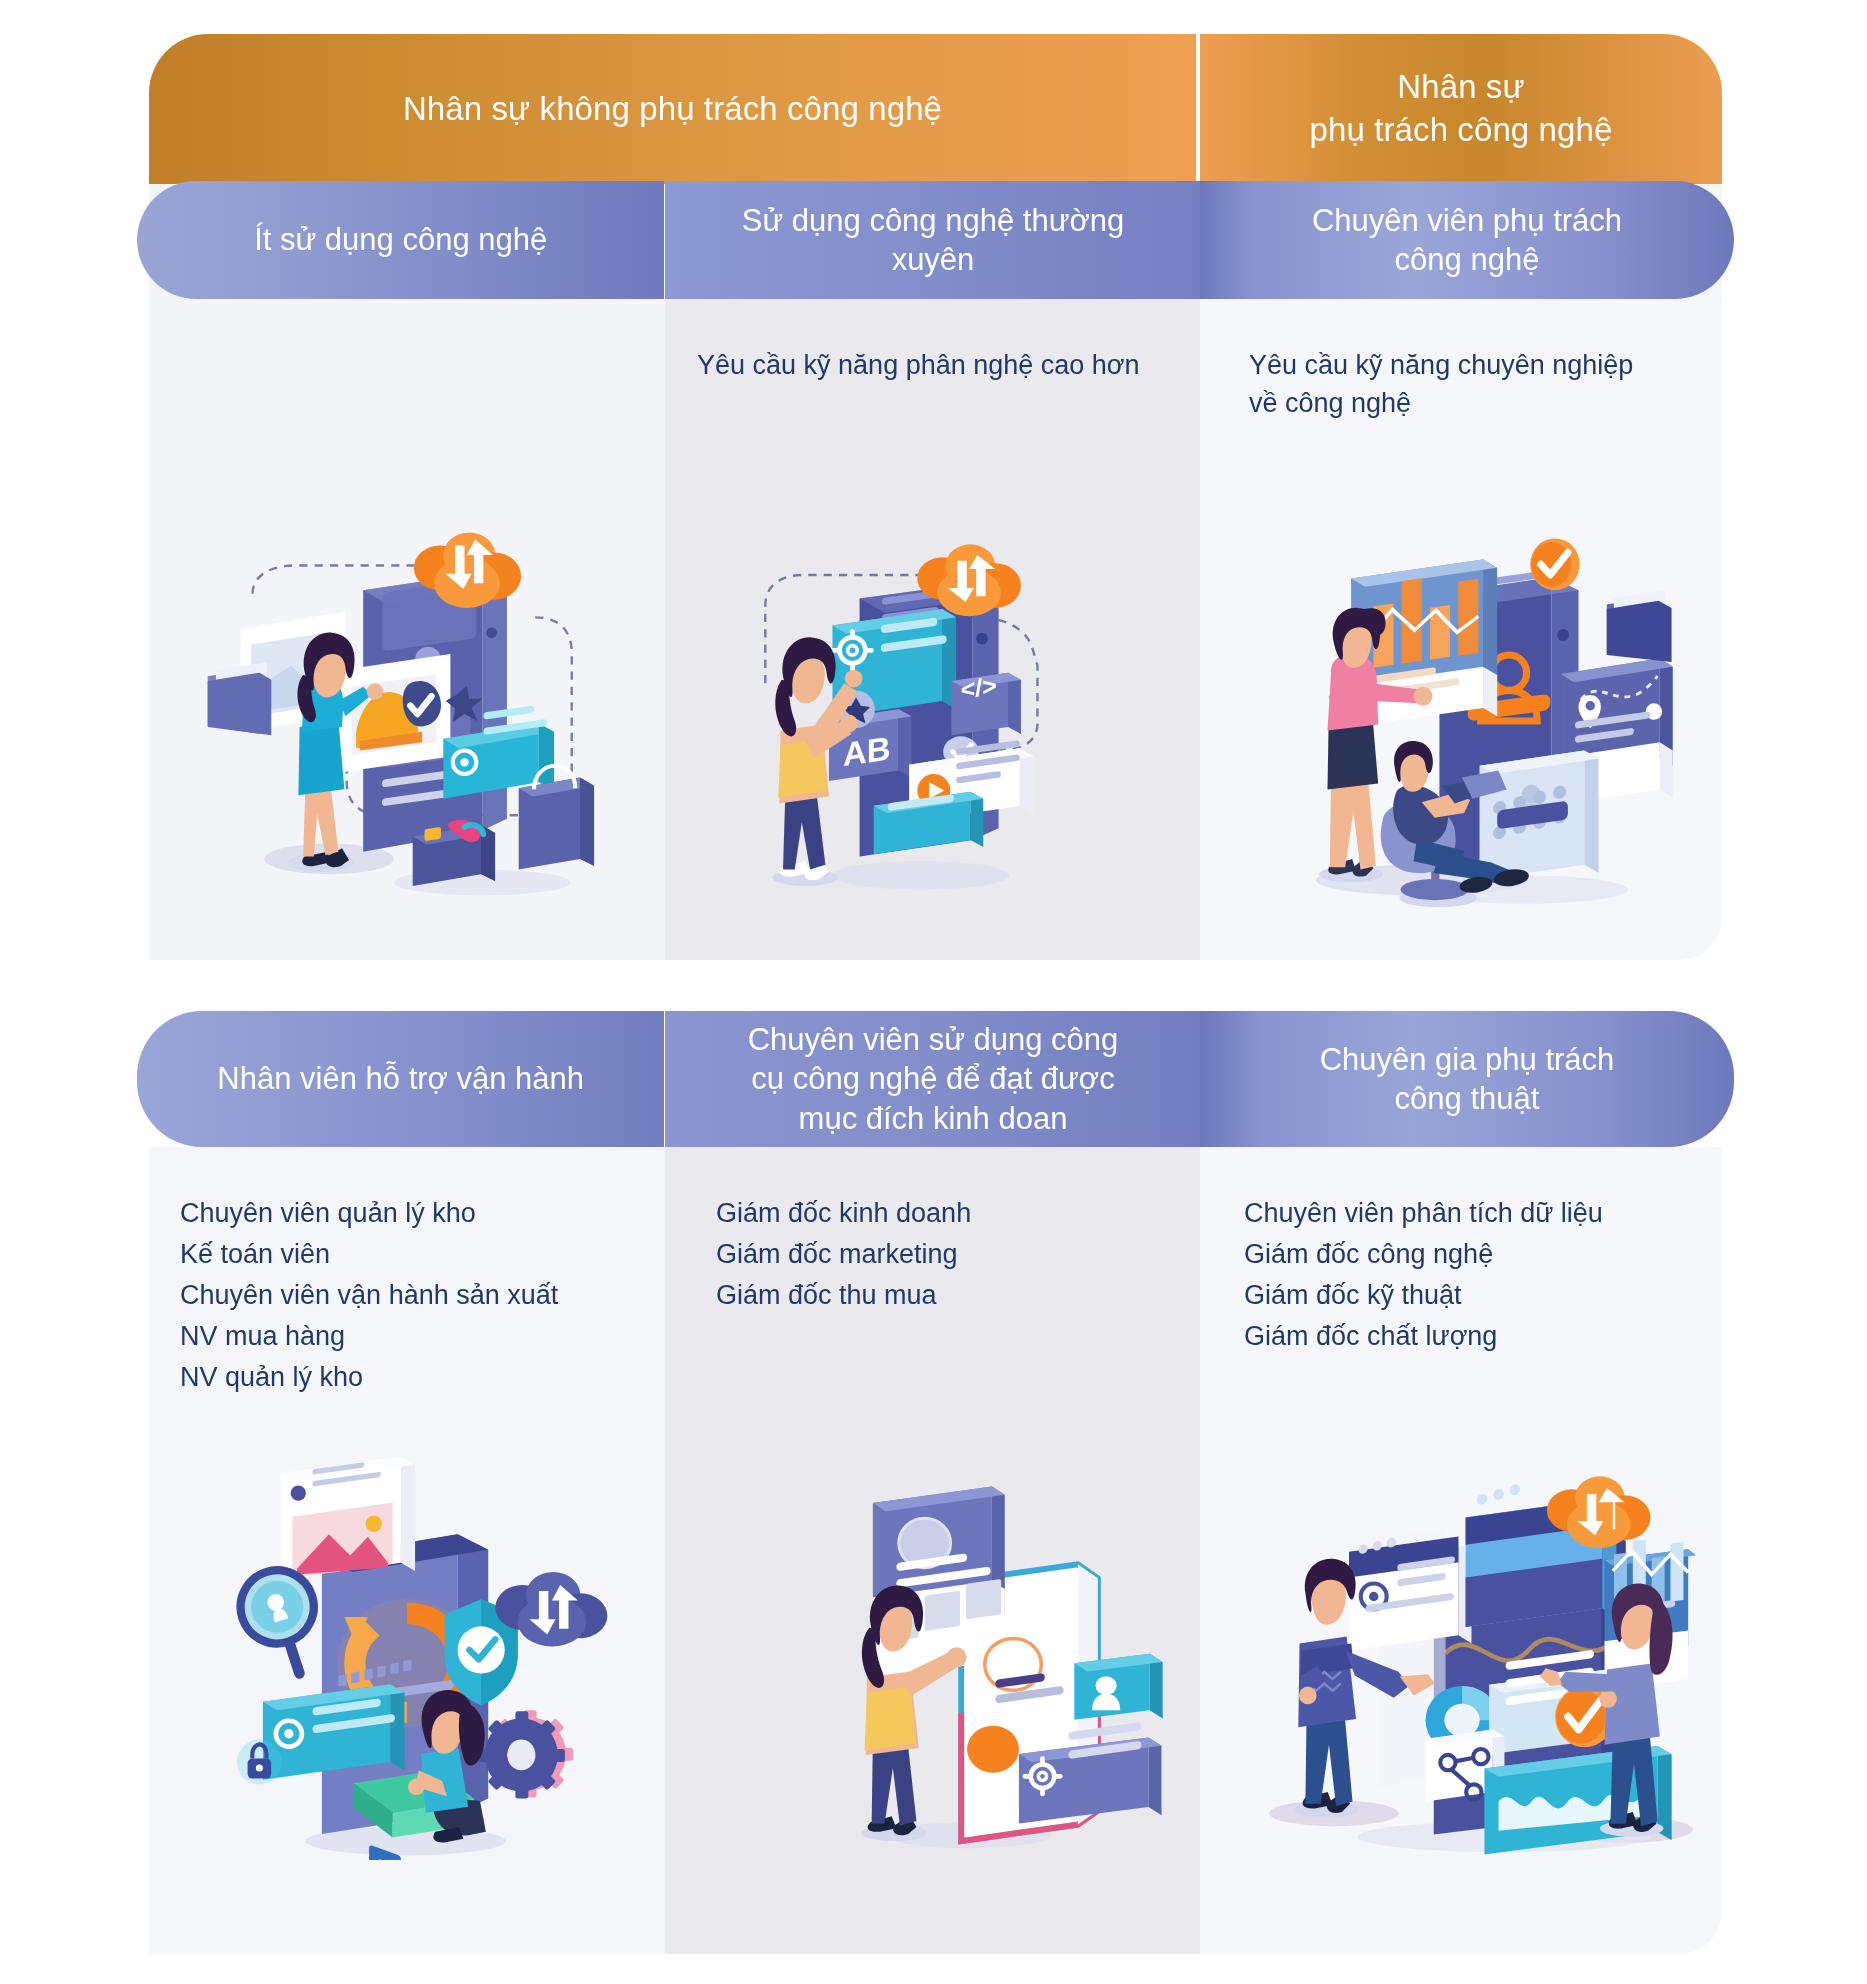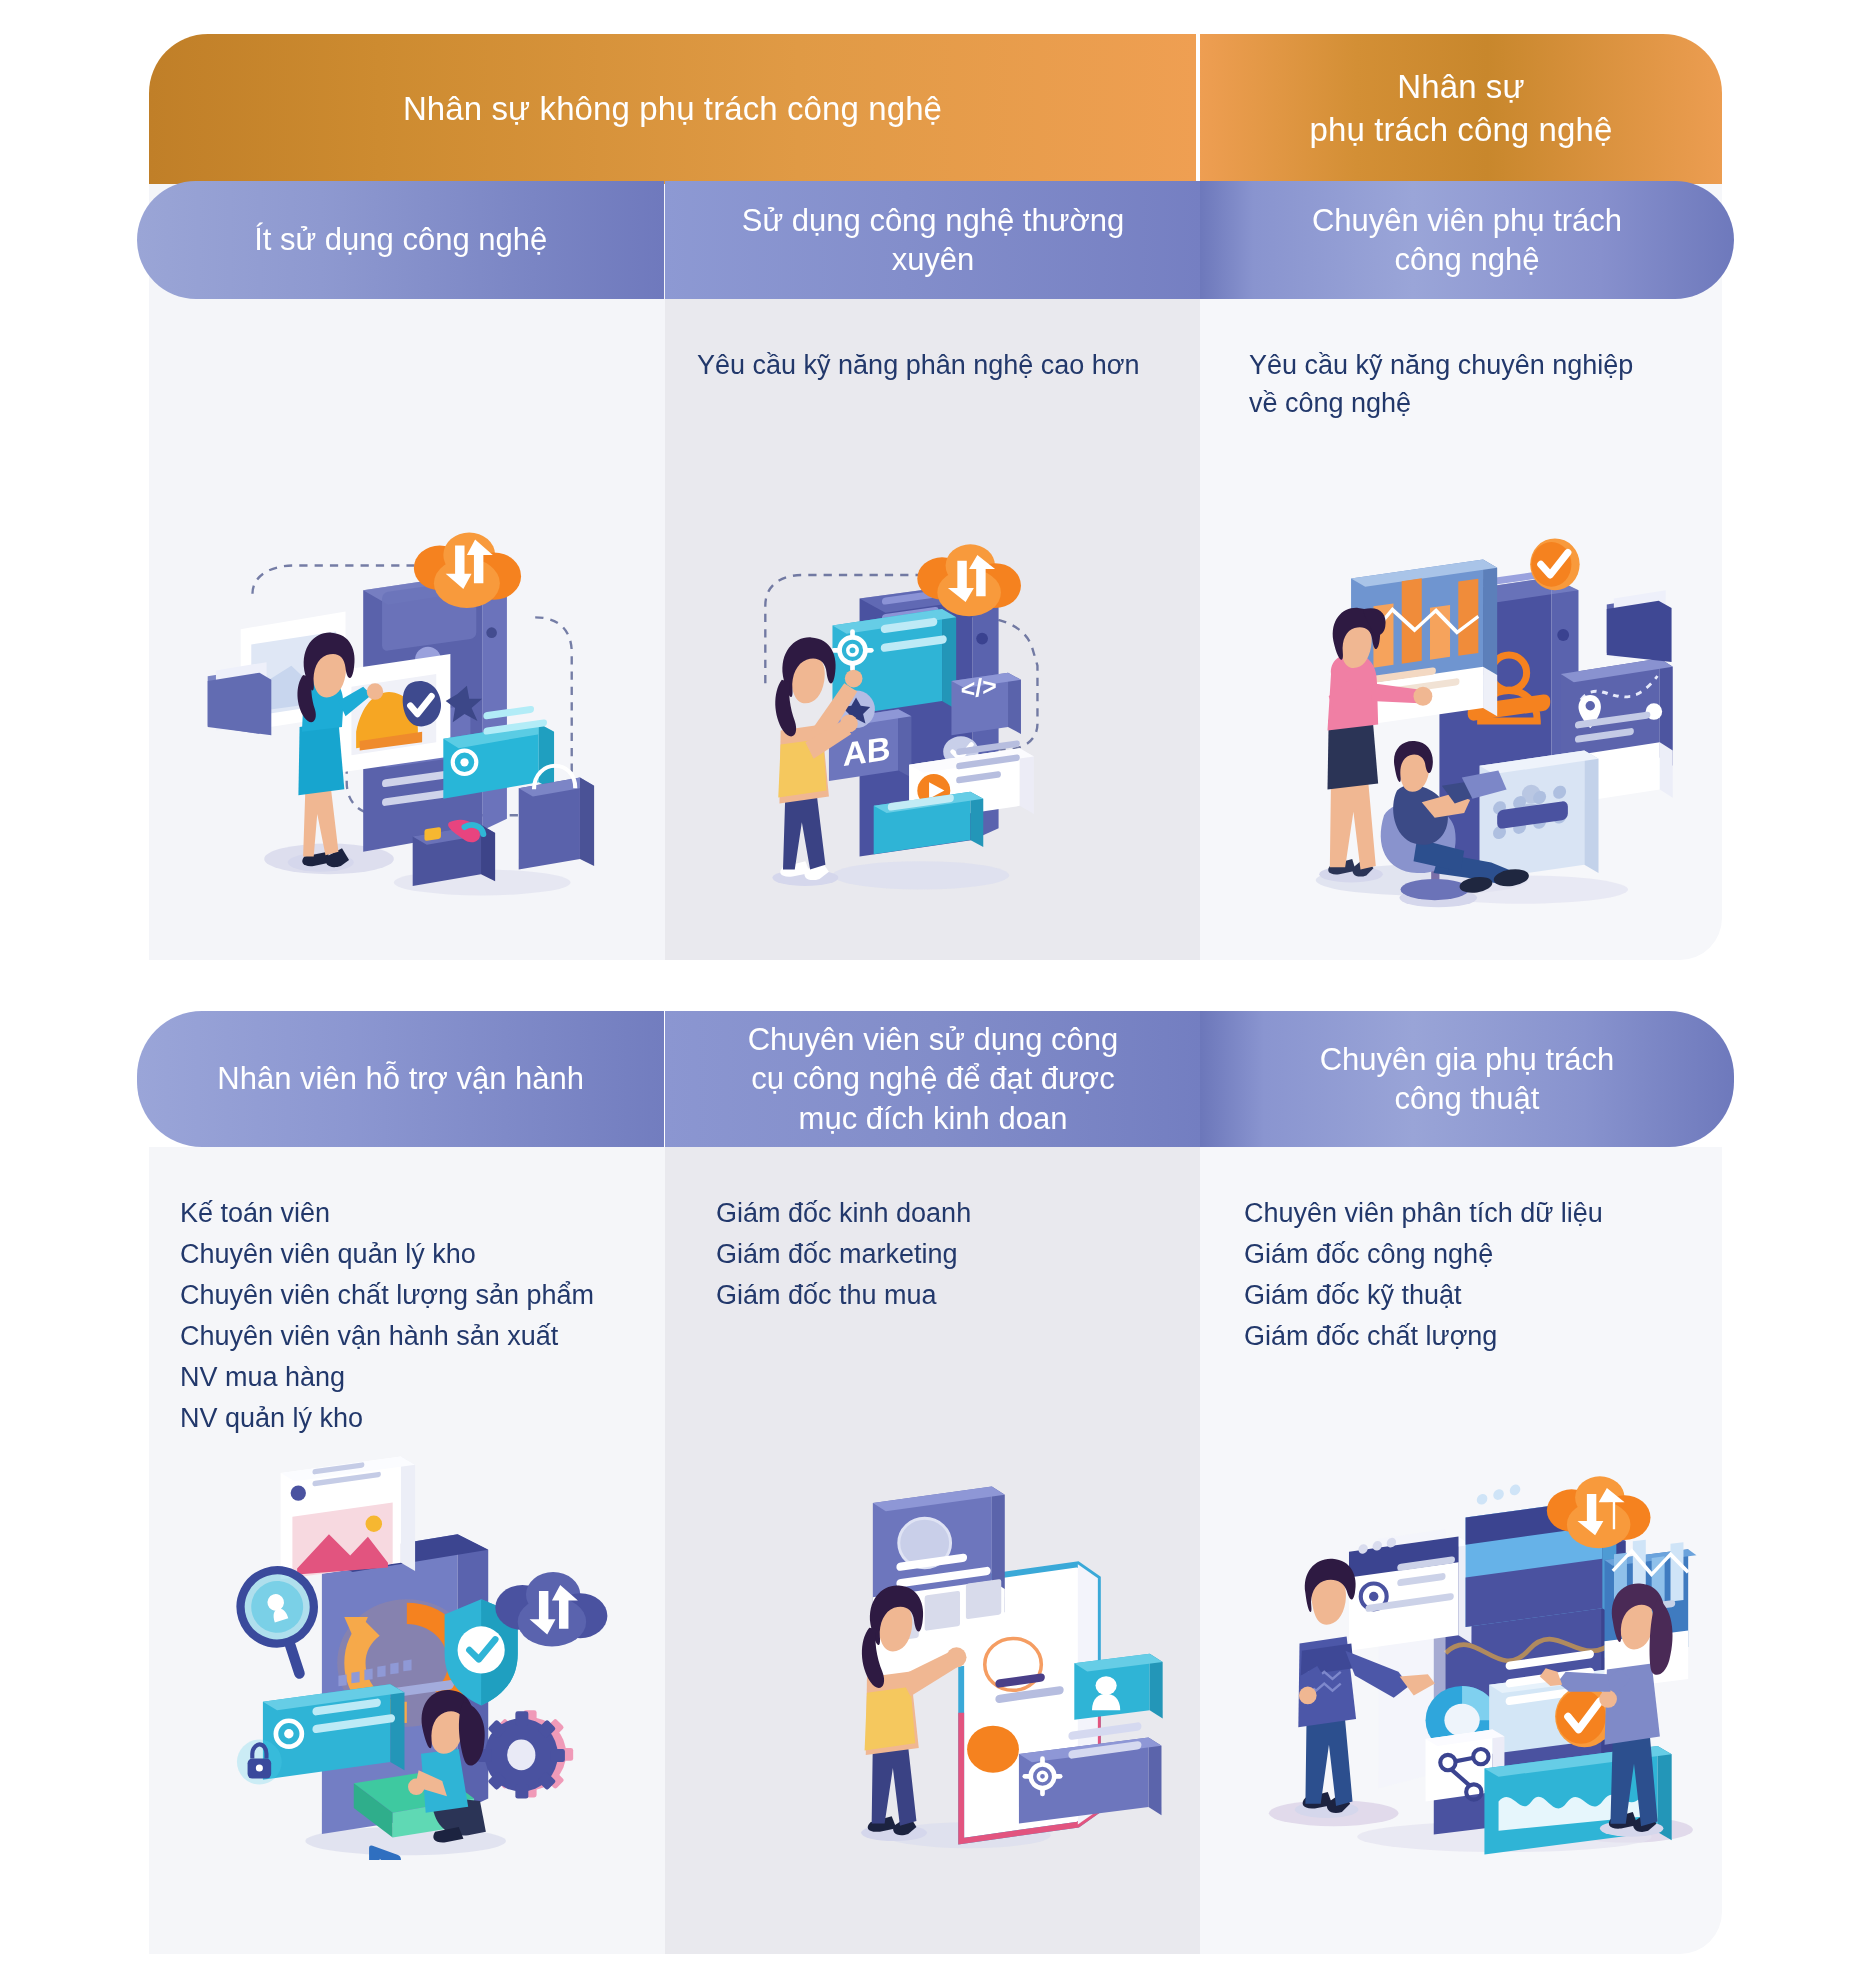--- a/index.html
+++ b/index.html
@@ -402,23 +402,22 @@
     <div class="col-bg c3"></div>
 
     <div class="pill p2">Chuyên viên sử dụng công
 cụ công nghệ để đạt được
 mục đích kinh doan</div>
     <div class="pill p1">Nhân viên hỗ trợ vận hành</div>
     <div class="pill p3">Chuyên gia phụ trách
 công thuật</div>
 
     <div class="list" style="left:31px; top:182px;">
+      <div class="li">Chuyên viên quản lý kho</div>
       <div class="li">Kế toán viên</div>
-      <div class="li">Chuyên viên quản lý kho</div>
-      <div class="li">Chuyên viên chất lượng sản phẩm</div>
       <div class="li">Chuyên viên vận hành sản xuất</div>
       <div class="li">NV mua hàng</div>
       <div class="li">NV quản lý kho</div>
     </div>
 
     <div class="list" style="left:567px; top:182px;">
       <div class="li">Giám đốc kinh doanh</div>
       <div class="li">Giám đốc marketing</div>
       <div class="li">Giám đốc thu mua</div>
     </div>

